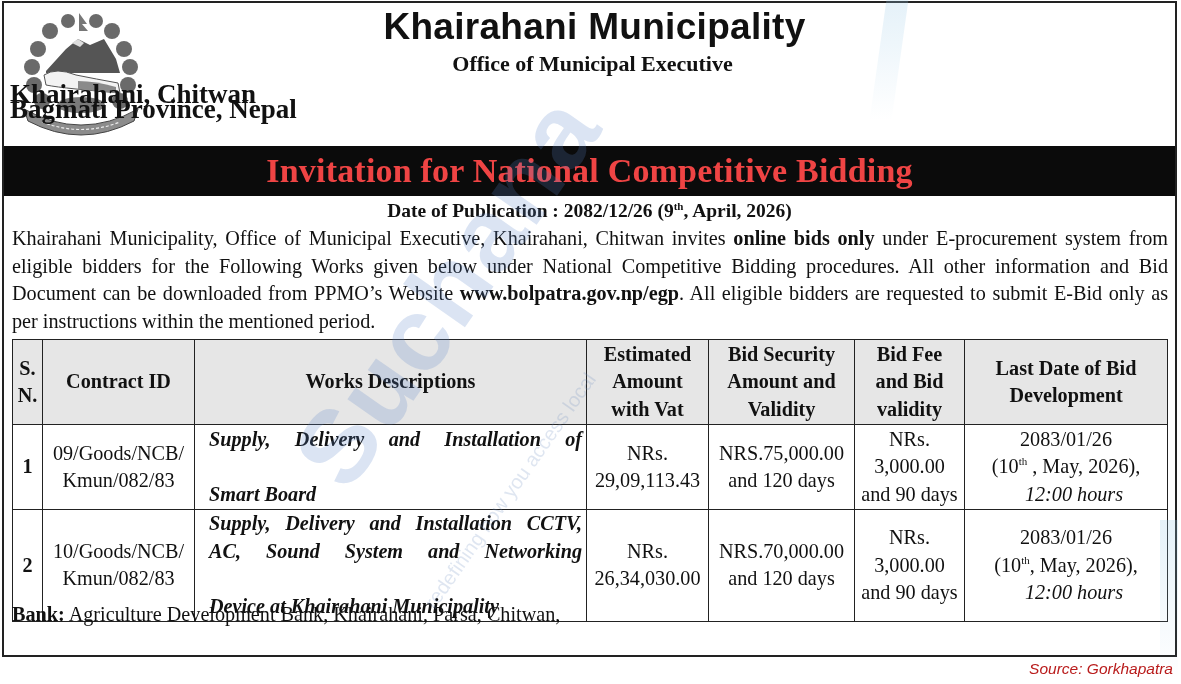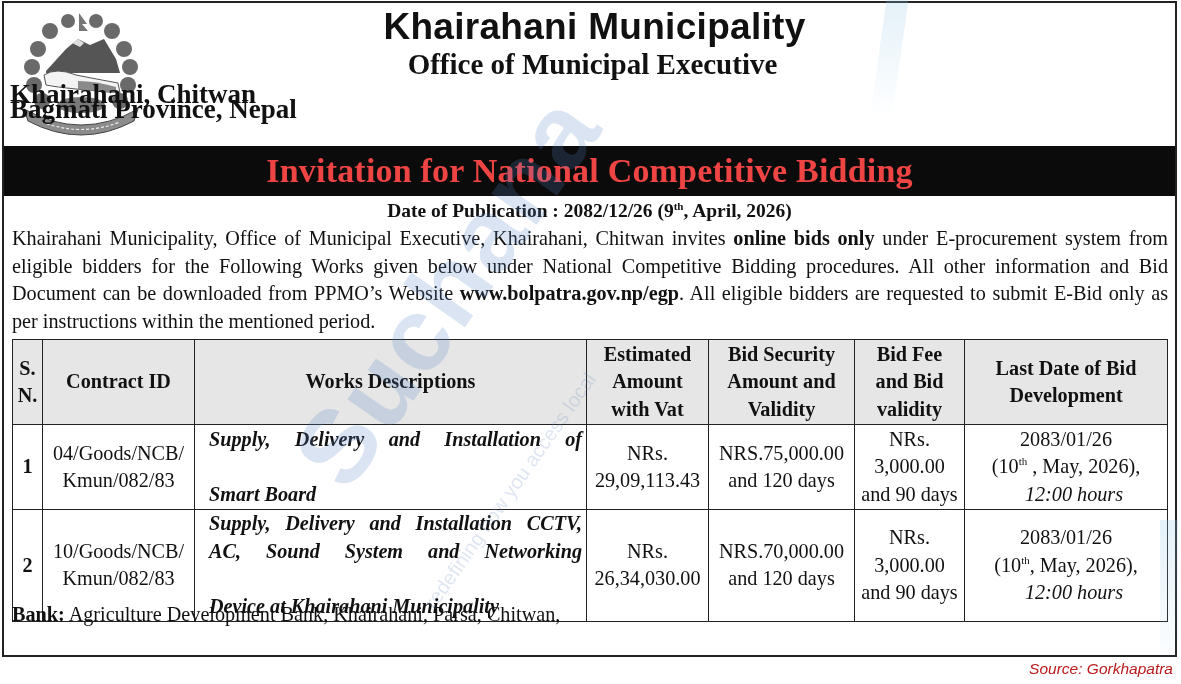--- a/index.html
+++ b/index.html
@@ -55,21 +55,21 @@
       padding-left: 10px;
       box-sizing: border-box;
     }
     .office-name {
       position: absolute;
       left: 0;
       width: 100%;
       top: 46px;
       text-align: center;
       font-weight: bold;
-      font-size: 29px;
+      font-size: 22px;
       line-height: 30px;
       padding-left: 6px;
       box-sizing: border-box;
     }
     .address1, .address2 {
       position: absolute;
       left: 0;
       width: 100%;
       text-align: left;
       font-weight: bold;
@@ -283,21 +283,21 @@
         <th>Works Descriptions</th>
         <th><span>Estimated</span><br><span>Amount</span><br><span>with Vat</span></th>
         <th><span>Bid Security</span><br><span>Amount and</span><br><span>Validity</span></th>
         <th><span>Bid Fee</span><br><span>and Bid</span><br><span>validity</span></th>
         <th><span>Last Date of Bid</span><br><span>Development</span></th>
       </tr>
     </thead>
     <tbody>
       <tr class="row1">
         <td class="sn">1</td>
-        <td><span>04/Goods/NCB/</span><br><span>Kmun/082/83</span></td>
+        <td><span>09/Goods/NCB/</span><br><span>Kmun/082/83</span></td>
         <td class="desc">
             <span class="just-line">Supply, Delivery and Installation of</span>
             <span class="last-line">Smart Board</span>
           </td>
         <td><span>NRs.</span><br><span>29,09,113.43</span></td>
         <td><span>NRS.75,000.00</span><br><span>and 120 days</span></td>
         <td><span>NRs.</span><br><span>3,000.00</span><br><span>and 90 days</span></td>
         <td class="deadline"><span>2083/01/26</span><br><span>(10</span><sup>th</sup><span> , May, 2026),</span><br><span class="time">12:00 hours</span></td>
       </tr>
       <tr class="row2">

